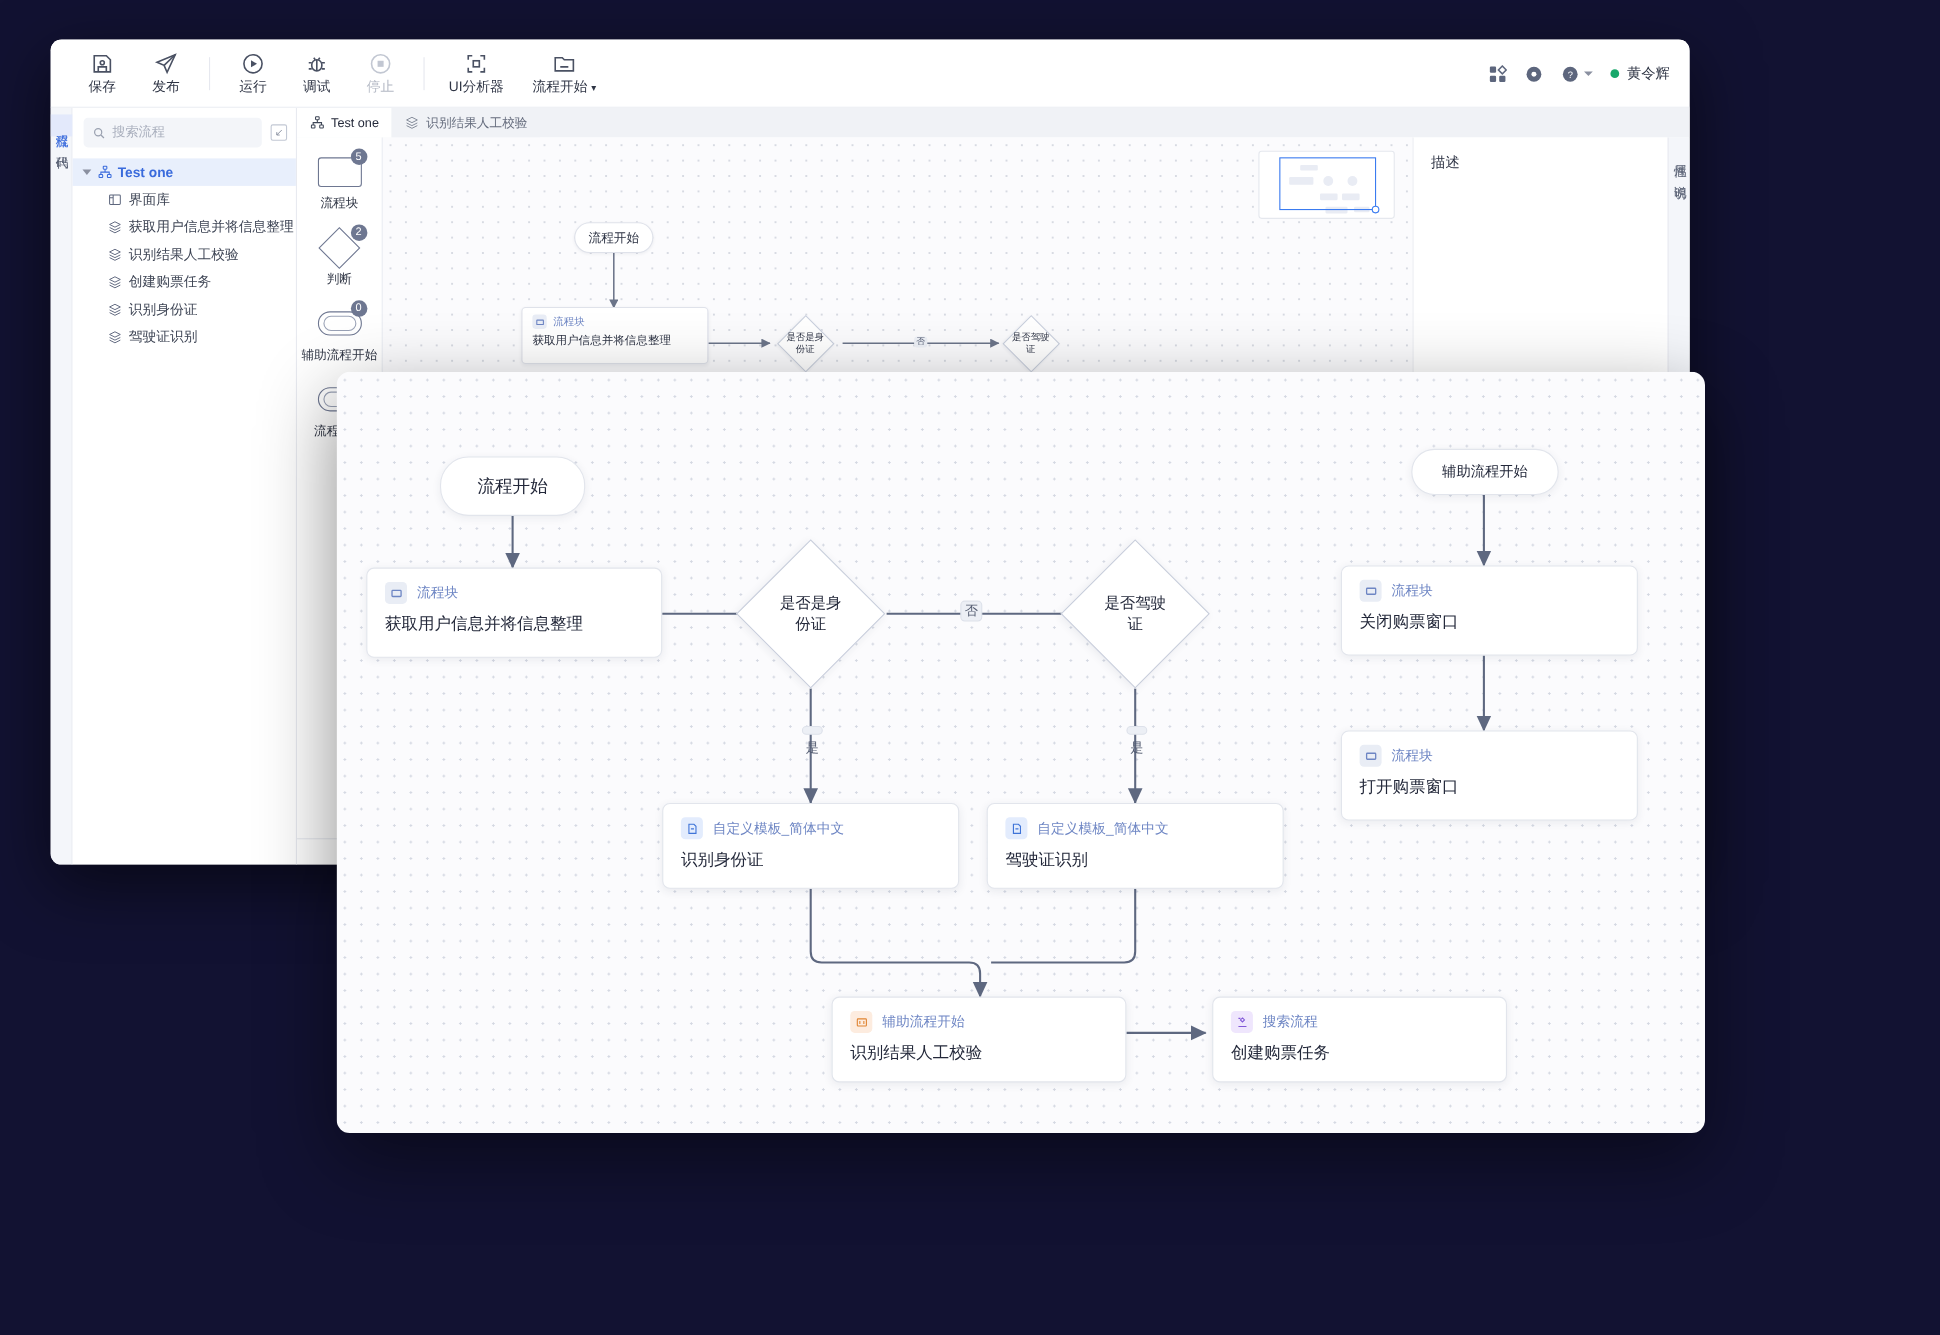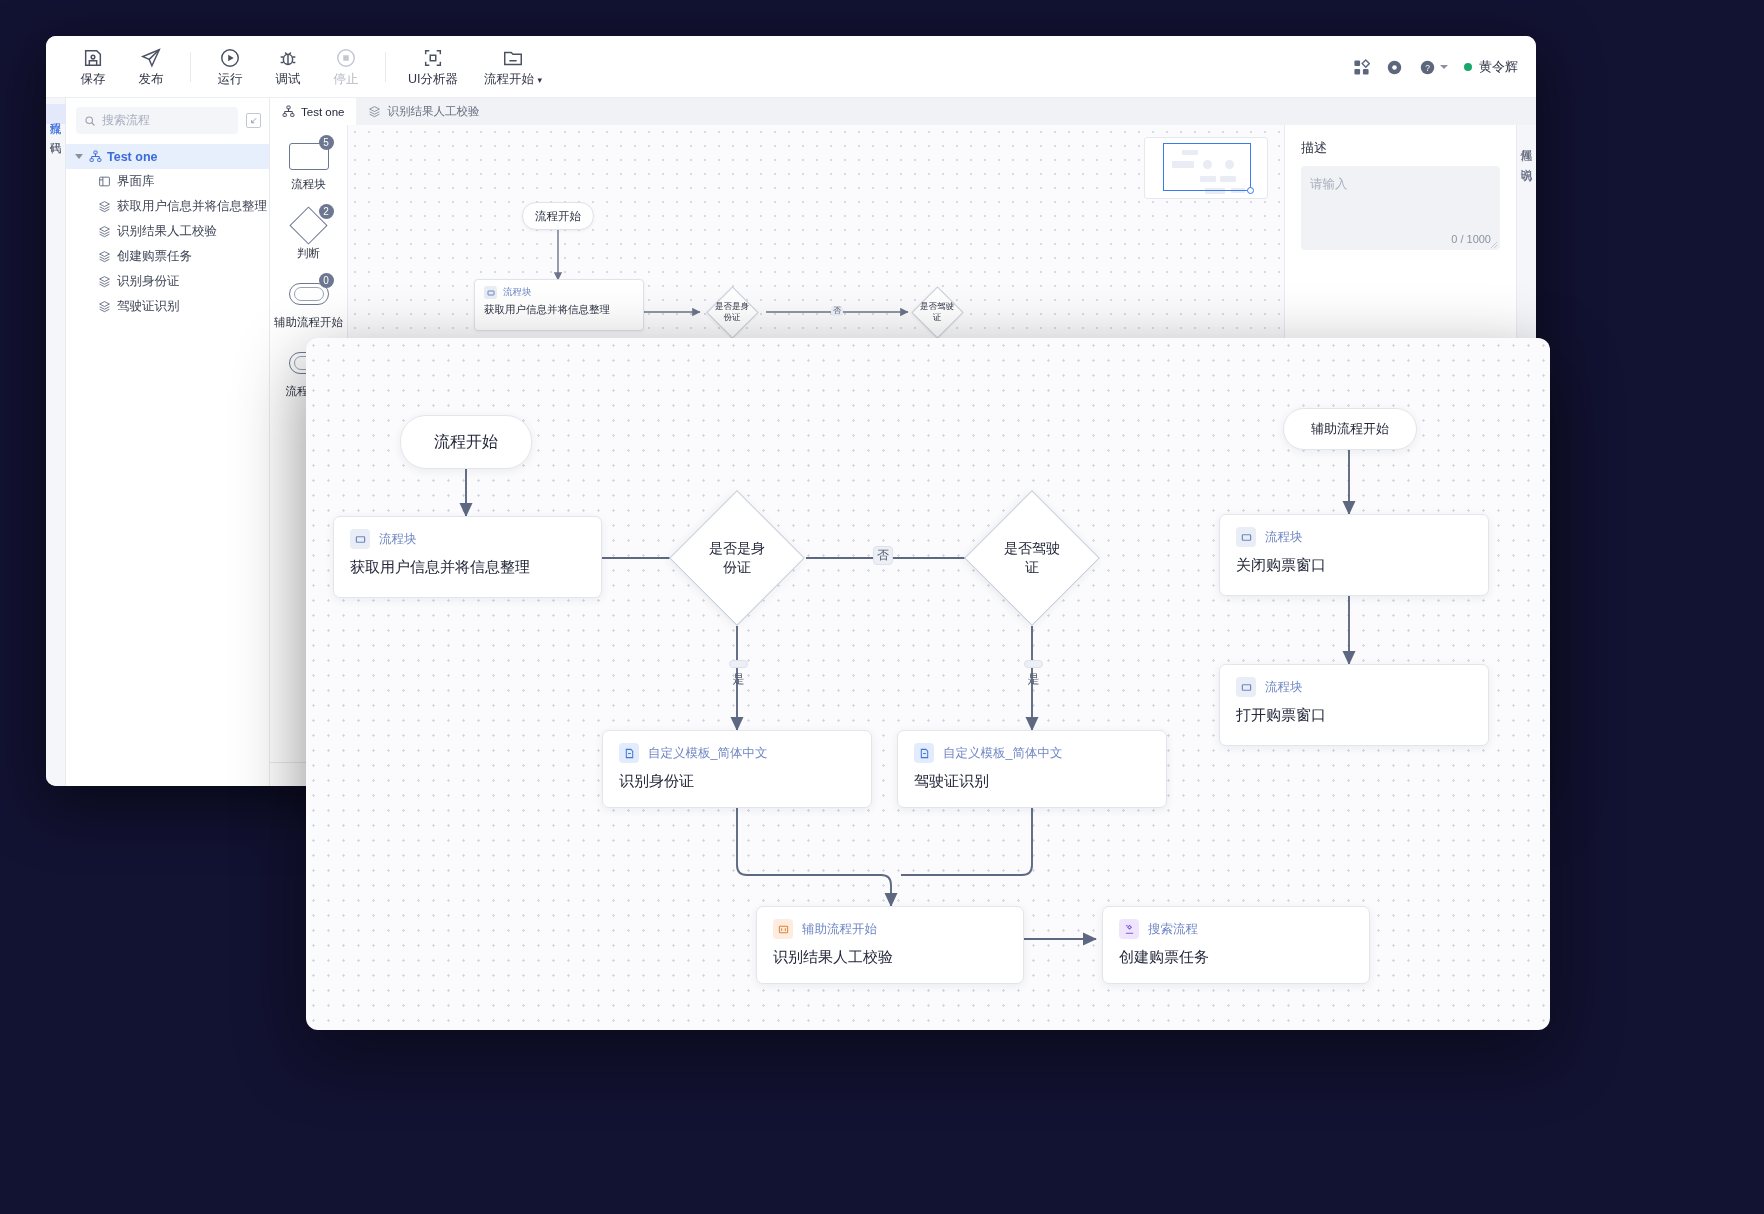--- a/index.html
+++ b/index.html
@@ -534,27 +534,20 @@
               <div class="mm-sh" style="left:60px;top:50px;width:20px;height:6px"></div>
               <div class="mm-sh" style="left:86px;top:50px;width:14px;height:5px"></div>
               <div class="view">
                 <span class="handle"></span>
               </div>
             </div>
           </div>
 
           <div class="inspector">
             <div class="insp-title">描述</div>
-            <div class="insp-area">
-              <span class="ph">请输入</span>
-              <span class="insp-count">0 / 1000</span>
-              <svg class="resize-grip" viewBox="0 0 10 10">
-                <path d="M9 1L1 9M9 5L5 9" stroke="#b9bec9" stroke-width="1"></path>
-              </svg>
-            </div>
           </div>
 
           <div class="insp-rail">
             <div class="rail-tab">属性</div>
             <div class="rail-tab">说明</div>
           </div>
         </div>
 
         <div class="outbar">
           <span class="ol">输出</span>

